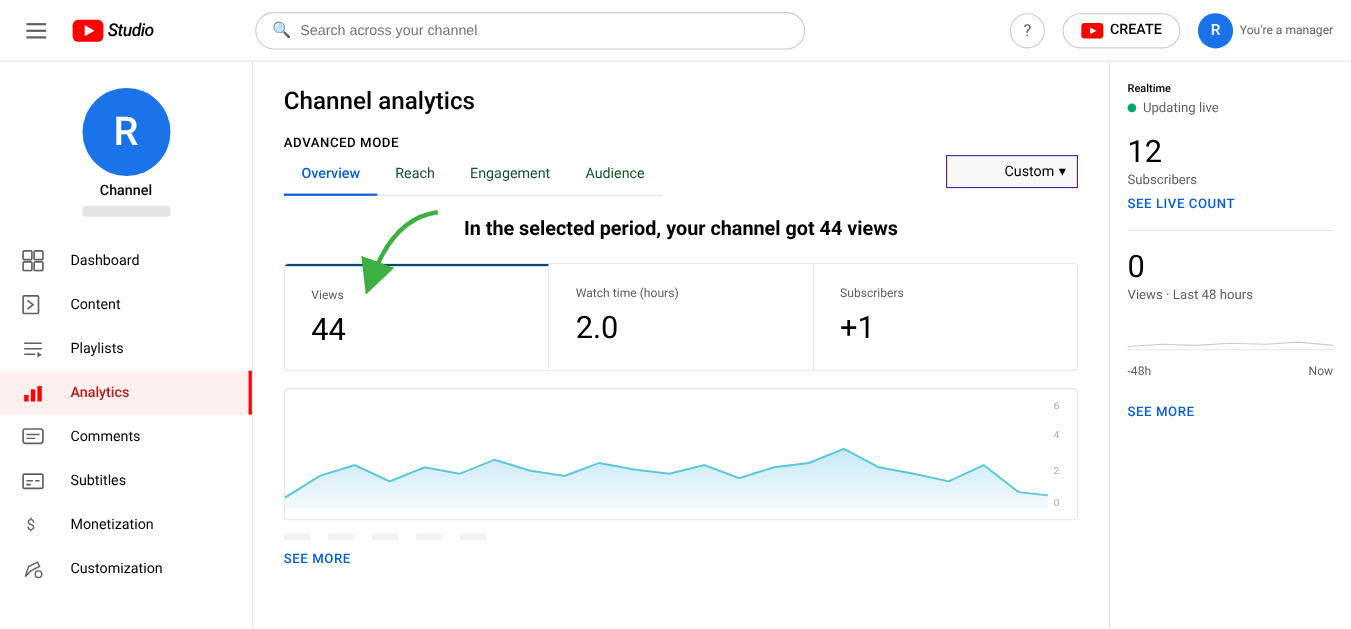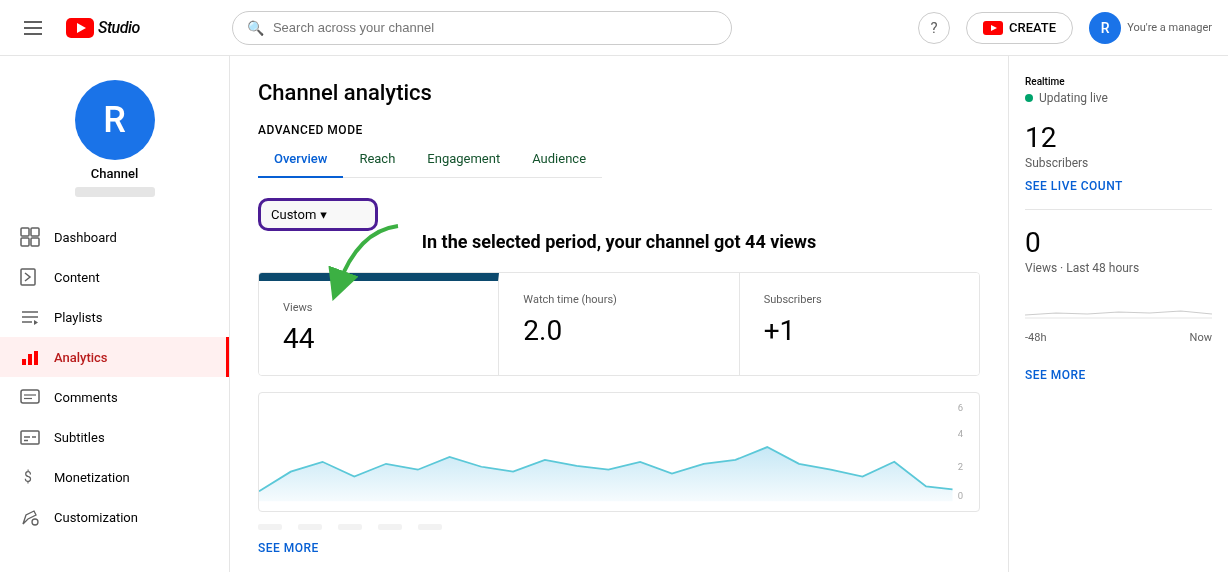--- a/index.html
+++ b/index.html
@@ -32,47 +32,47 @@
     
     .body { display: flex; flex: 1; overflow: hidden; }
 
     
     .sidebar { width: 230px; flex-shrink: 0; border-right: 1px solid #e5e5e5; overflow-y: auto; background: #fff; padding: 16px 0; }
     .sidebar-profile { display: flex; flex-direction: column; align-items: center; padding: 8px 0 20px; gap: 6px; }
     .profile-avatar { width: 80px; height: 80px; border-radius: 50%; background: #1a73e8; display: flex; align-items: center; justify-content: center; color: #fff; font-size: 36px; font-weight: 500; }
     .profile-label { font-size: 13px; font-weight: 500; color: #030303; }
     .profile-sub { width: 80px; height: 10px; background: #e5e5e5; border-radius: 3px; }
     .sidebar-nav { list-style: none; }
-    .sidebar-item { display: flex; align-items: center; gap: 14px; padding: 10px 20px; cursor: pointer; font-size: 13px; color: #030303; border-right: 3px solid transparent; }
+    .sidebar-item { display: flex; align-items: center; gap: 24px; padding: 10px 20px; cursor: pointer; font-size: 13px; color: #030303; border-right: 3px solid transparent; }
     .sidebar-item.active { color: #b91c1c; background: #fff0f0; border-right: 3px solid #ff0000; font-weight: 500; }
     .sidebar-icon { width: 20px; height: 20px; display: flex; align-items: center; justify-content: center; flex-shrink: 0; }
 
     
     .content { flex: 1; overflow-y: auto; background: #fff; display: flex; flex-direction: column; }
     .content-main { flex: 1; padding: 24px 28px; }
     .page-title { font-size: 22px; font-weight: 500; margin-bottom: 18px; color: #030303; }
     .tabs { display: flex; gap: 0; border-bottom: 1px solid #e5e5e5; margin-bottom: 20px; }
     .tab { padding: 10px 16px; font-size: 13px; cursor: pointer; color: #14532d; border-bottom: 2px solid transparent; margin-bottom: -1px; }
     .tab.active { color: #065fd4; border-bottom: 2px solid #065fd4; font-weight: 500; }
     .advanced-mode { color: #000000; font-size: 12px; font-weight: 500; cursor: pointer; letter-spacing: 0.5px; }
     .custom-select { display: flex; align-items: center; gap: 8px; }
-    .custom-dropdown { display: flex; align-items: center; gap: 4px; border: 3px solid #4c1d95; border-radius: 10px; padding: 6px 10px; font-size: 13px; background: #f8f8f8; cursor: pointer; min-width: 120px; justify-content: flex-start; }
+    .custom-dropdown { display: flex; align-items: center; gap: 4px; border: 1px solid #4c1d95; border-radius: 0; padding: 6px 10px; font-size: 13px; background: #f8f8f8; cursor: pointer; min-width: 120px; justify-content: flex-end; }
     .highlight-text { font-size: 18px; font-weight: 700; text-align: center; margin-bottom: 20px; color: #030303; }
     .stats-row { display: flex; gap: 0; border: 1px solid #e5e5e5; border-radius: 4px; overflow: hidden; margin-bottom: 16px; }
     .stat-card { flex: 1; padding: 20px 24px; border-right: 1px solid #e5e5e5; background: #fff; }
     .stat-card:last-child { border-right: none; }
-    .stat-card.active-tab { border-top: 8px solid #0c4a6e; }
+    .stat-card.active-tab { border-top: 2px solid #0c4a6e; }
     .stat-label { font-size: 11px; color: #606060; margin-bottom: 8px; }
     .stat-value { font-size: 28px; font-weight: 400; color: #030303; }
     .chart-area { position: relative; height: 120px; border: 1px solid #e5e5e5; border-radius: 4px; overflow: hidden; background: #fff; margin-bottom: 12px; }
     .chart-area svg { width: 100%; height: 100%; }
     .chart-label { font-size: 11px; color: #aaa; background: #f2f2f2; padding: 3px 12px; border-radius: 2px; }
     .see-more { color: #065fd4; font-size: 12px; font-weight: 500; cursor: pointer; letter-spacing: 0.5px; }
     .top-area { display: flex; align-items: flex-start; justify-content: space-between; margin-bottom: 4px; flex-direction: column; }
-    .tabs-custom-wrap { display: flex; align-items: flex-start; justify-content: space-between; flex-direction: column; }
+    .tabs-custom-wrap { display: flex; align-items: flex-start; justify-content: space-between; }
 
     
     .right-panel { width: 220px; flex-shrink: 0; border-left: 1px solid #e5e5e5; padding: 20px 16px; background: #fff; overflow-y: auto; }
     .realtime-title { font-size: 10px; font-weight: 500; margin-bottom: 4px; }
     .realtime-sub { display: flex; align-items: center; gap: 6px; font-size: 12px; color: #606060; margin-bottom: 16px; }
     .dot { width: 8px; height: 8px; border-radius: 50%; background: #00a36c; display: inline-block; }
     .realtime-big { font-size: 28px; font-weight: 400; color: #030303; margin-bottom: 2px; }
     .realtime-label { font-size: 12px; color: #606060; margin-bottom: 8px; }
     .see-live { color: #065fd4; font-size: 12px; font-weight: 500; cursor: pointer; letter-spacing: 0.5px; margin-bottom: 11px; }
     .divider { height: 1px; background: #e5e5e5; margin: 16px 0; }

